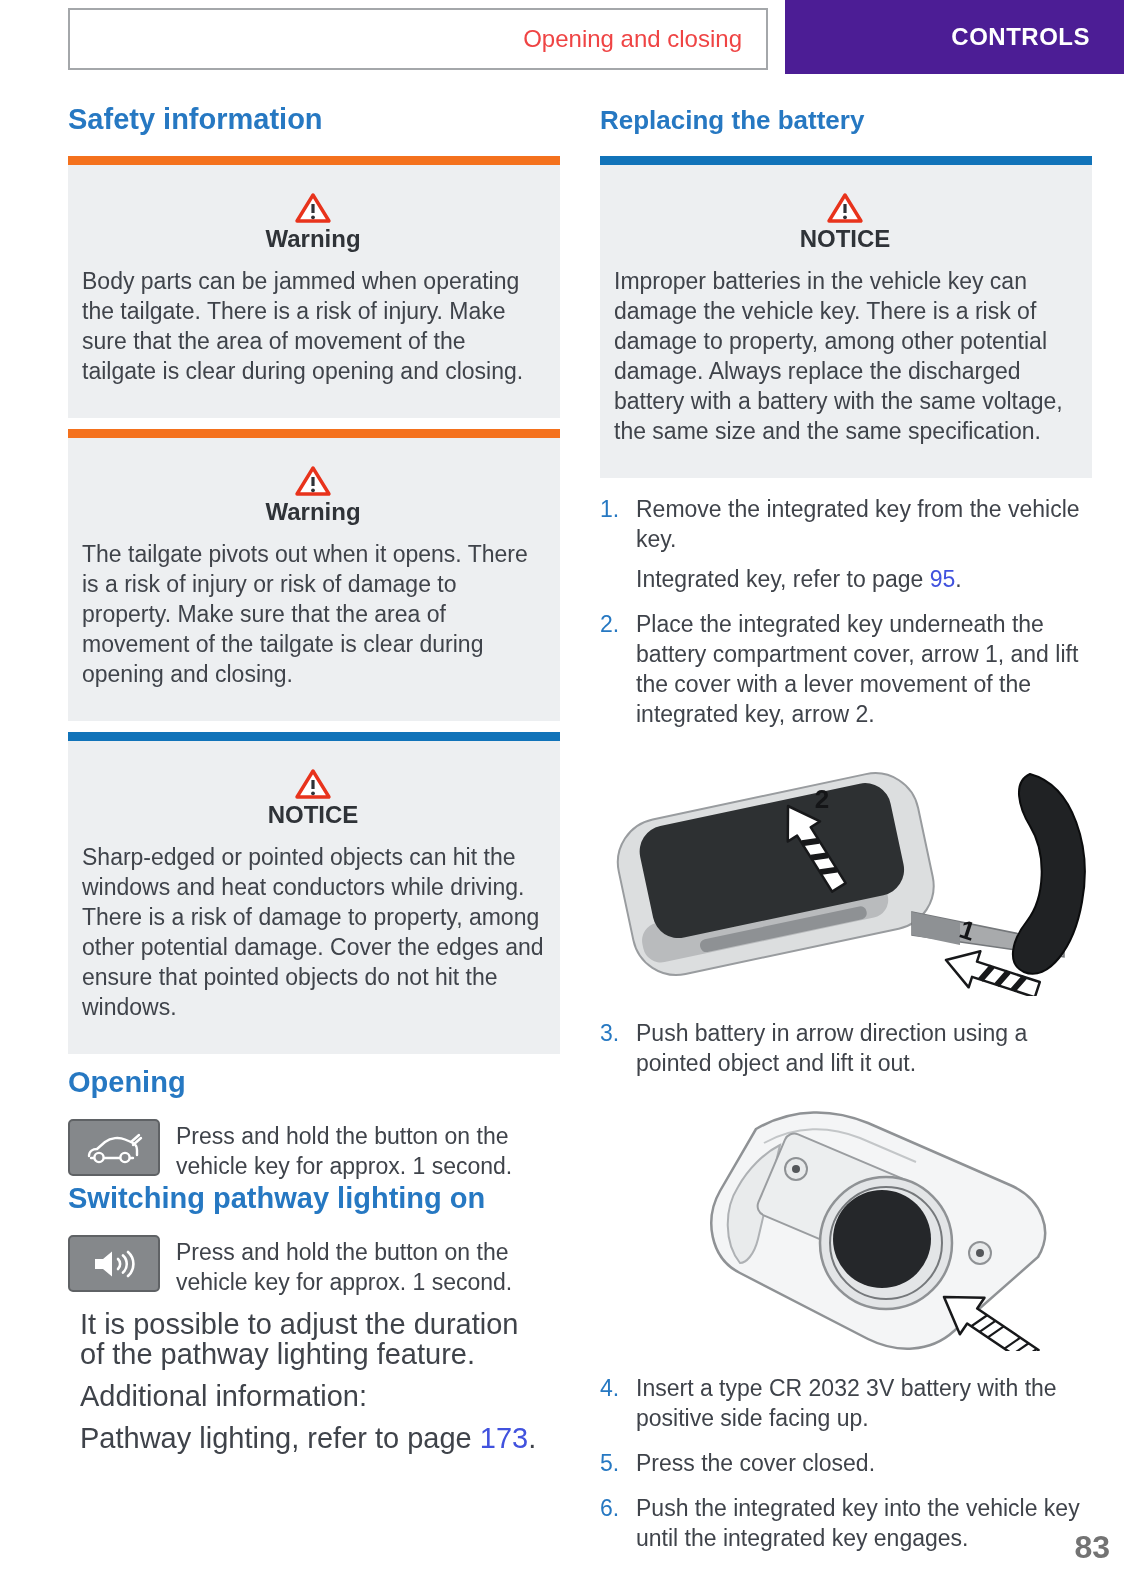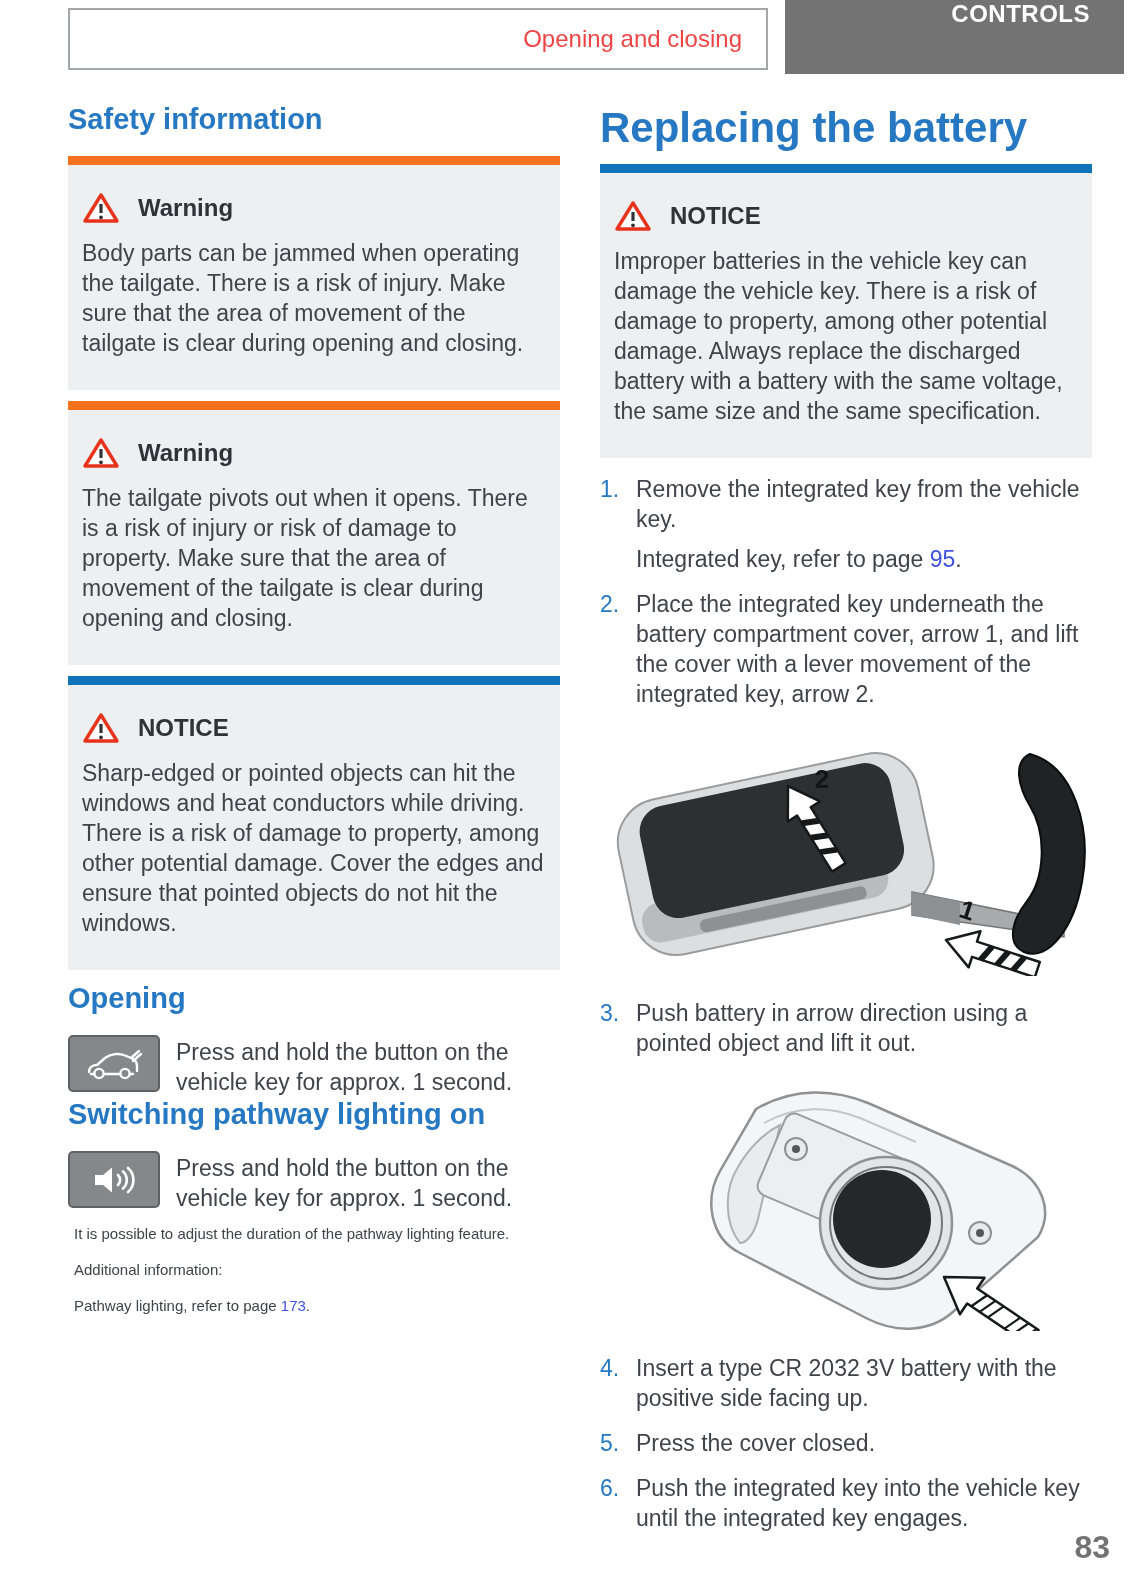--- a/index.html
+++ b/index.html
@@ -4,47 +4,47 @@
 <style>
   html,body{margin:0;padding:0;background:#ffffff;}
   .page{position:relative;width:1136px;height:1586px;background:#ffffff;overflow:hidden;
         font-family:"Liberation Sans", sans-serif;color:#3f434a;}
 
   
   .hdr-left{position:absolute;left:68px;top:8px;width:700px;height:62px;
             border:2px solid #a4a7aa;box-sizing:border-box;background:#fff;
             display:flex;align-items:center;justify-content:flex-end;padding-right:24px;
             font-size:24px;color:#ef4444;}
-  .hdr-right{position:absolute;left:785px;top:0;width:339px;height:74px;background:#737373;
-             box-sizing:border-box;display:flex;justify-content:flex-end;
+  .hdr-right{position:absolute;left:785px;top:0;width:339px;height:74px;background:#4c1d95;
+             box-sizing:border-box;display:flex;align-items:center;justify-content:flex-end;
              padding-right:34px;font-size:24px;font-weight:bold;color:#ffffff;letter-spacing:.5px;padding-left:12px;}
 
   
   .col{position:absolute;top:102px;width:492px;}
   .col-left{left:68px;}
   .col-right{left:600px;}
 
-  h2.sect{font-size:42px;line-height:36px;font-weight:bold;color:#2678c2;margin:8px 0 18px 0;}
+  h2.sect{font-size:26px;line-height:36px;font-weight:bold;color:#2678c2;margin:0 0 18px 0;}
   h3.sub{font-size:29px;line-height:34px;font-weight:bold;color:#2678c2;margin:0 0 20px 0;}
 
   
   .admon{background:#edeff1;border-top:9px solid #f4711d;padding:26px 16px 32px 14px;margin:0 0 11px 0;}
   .admon.notice{border-top-color:#1173b9;}
-  .admon-head{display:flex;align-items:center;gap:18px;margin-bottom:13px;}
+  .admon-head{display:flex;align-items:center;margin-bottom:13px;flex-direction:column;}
   .admon-label{font-size:24px;font-weight:bold;color:#2f3338;}
   .admon-body{font-size:23px;line-height:30px;color:#3f434a;margin:0;}
   .tri{flex:none;display:block;}
 
   
   .icon-row{display:flex;gap:16px;margin-top:20px;}
   .key-btn{flex:none;width:92px;height:57px;background:#85888b;border:2px solid #5f6265;
            border-radius:5px;box-sizing:border-box;display:flex;align-items:center;justify-content:center;}
   .icon-row p{margin:0;padding-top:2px;font-size:23px;line-height:30px;}
 
-  p.body{font-size:15px;line-height:30px;margin:6px;}
+  p.body{font-size:29px;line-height:30px;margin:12px;}
   .mt30{margin-top:30px;} .mt18{margin-top:18px;} .mt10{margin-top:10px;}
   .h3-opening{margin-top:46px;margin-bottom:0;}
   .h3-pathway{margin-top:52px;margin-bottom:0;}
 
   .link{color:#4152de;}
 
   
   .steps{margin-top:16px;}
   .step{display:flex;margin-bottom:15px;}
   .step-num{flex:none;width:36px;font-size:23px;line-height:30px;color:#2678c2;}

